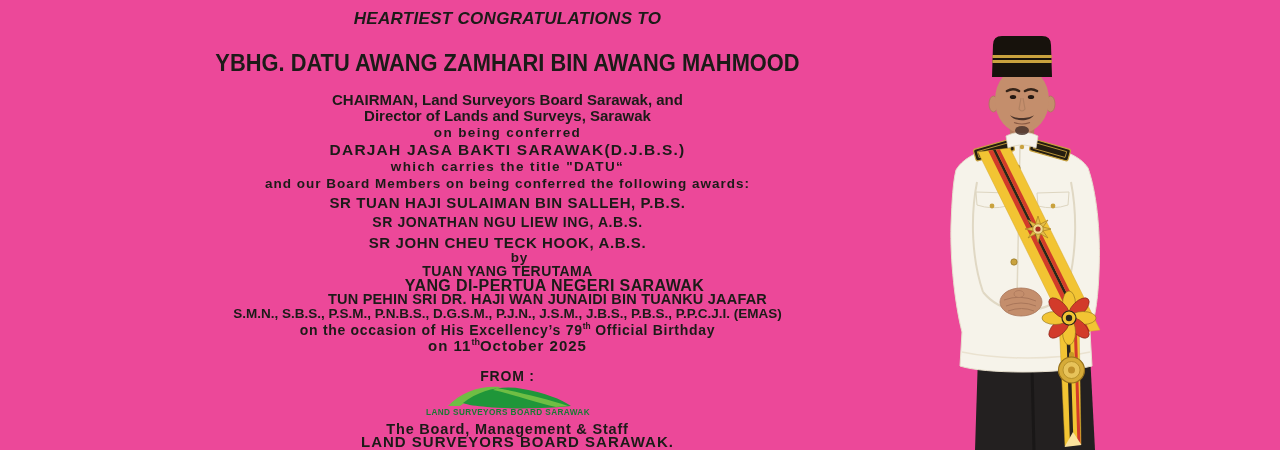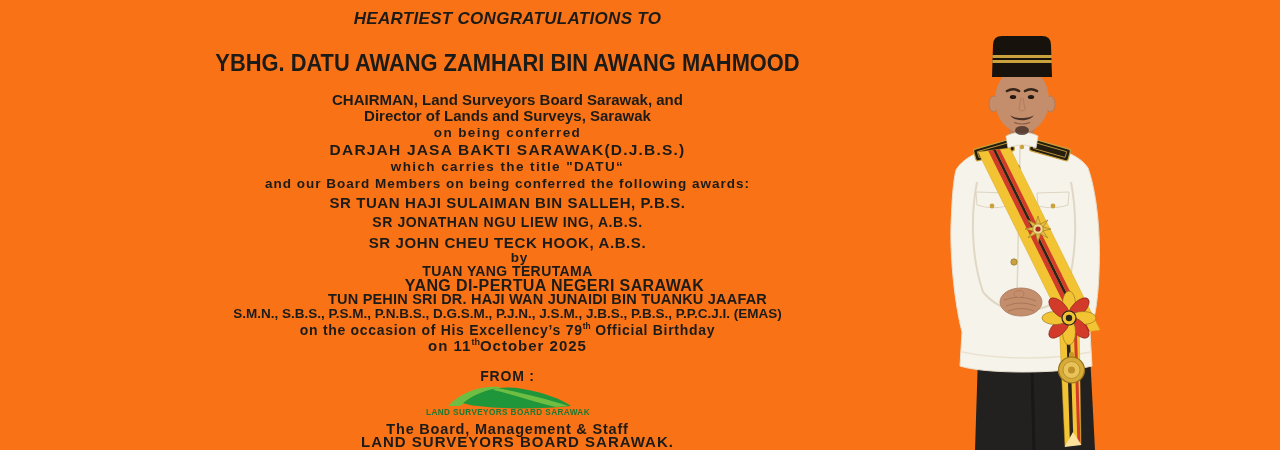--- a/index.html
+++ b/index.html
@@ -28,21 +28,21 @@
   .l-from{top:368px;font-size:14px;letter-spacing:.8px;}
   .l-logo{top:384px;}
   .l-f1{top:421px;font-size:14.5px;letter-spacing:.8px;}
   .l-f2{top:433px;font-size:15px;letter-spacing:1px;padding-left:10px;}
   sup{font-size:.6em;vertical-align:super;letter-spacing:0;}
   .portrait{position:absolute;left:920px;top:0;width:260px;height:450px;}
 </style>
 </head>
 <body>
 
-<div class="banner" style="background: #f97316; color: rgb(28, 27, 24);">
+<div class="banner" style="background: #ec4899; color: rgb(28, 27, 24);">
 
   <div class="text-col">
     <div class="line l-heading">HEARTIEST CONGRATULATIONS TO</div>
     <div class="line l-name">YBHG. DATU AWANG ZAMHARI BIN AWANG MAHMOOD</div>
     <div class="line l-chair1">CHAIRMAN, Land Surveyors Board Sarawak, and</div>
     <div class="line l-chair2">Director of Lands and Surveys, Sarawak</div>
     <div class="line l-intro">on being conferred</div>
     <div class="line l-award">DARJAH JASA BAKTI SARAWAK(D.J.B.S.)</div>
     <div class="line l-carries">which carries the title "DATU“</div>
     <div class="line l-boardintro">and our Board Members on being conferred the following awards:</div>

